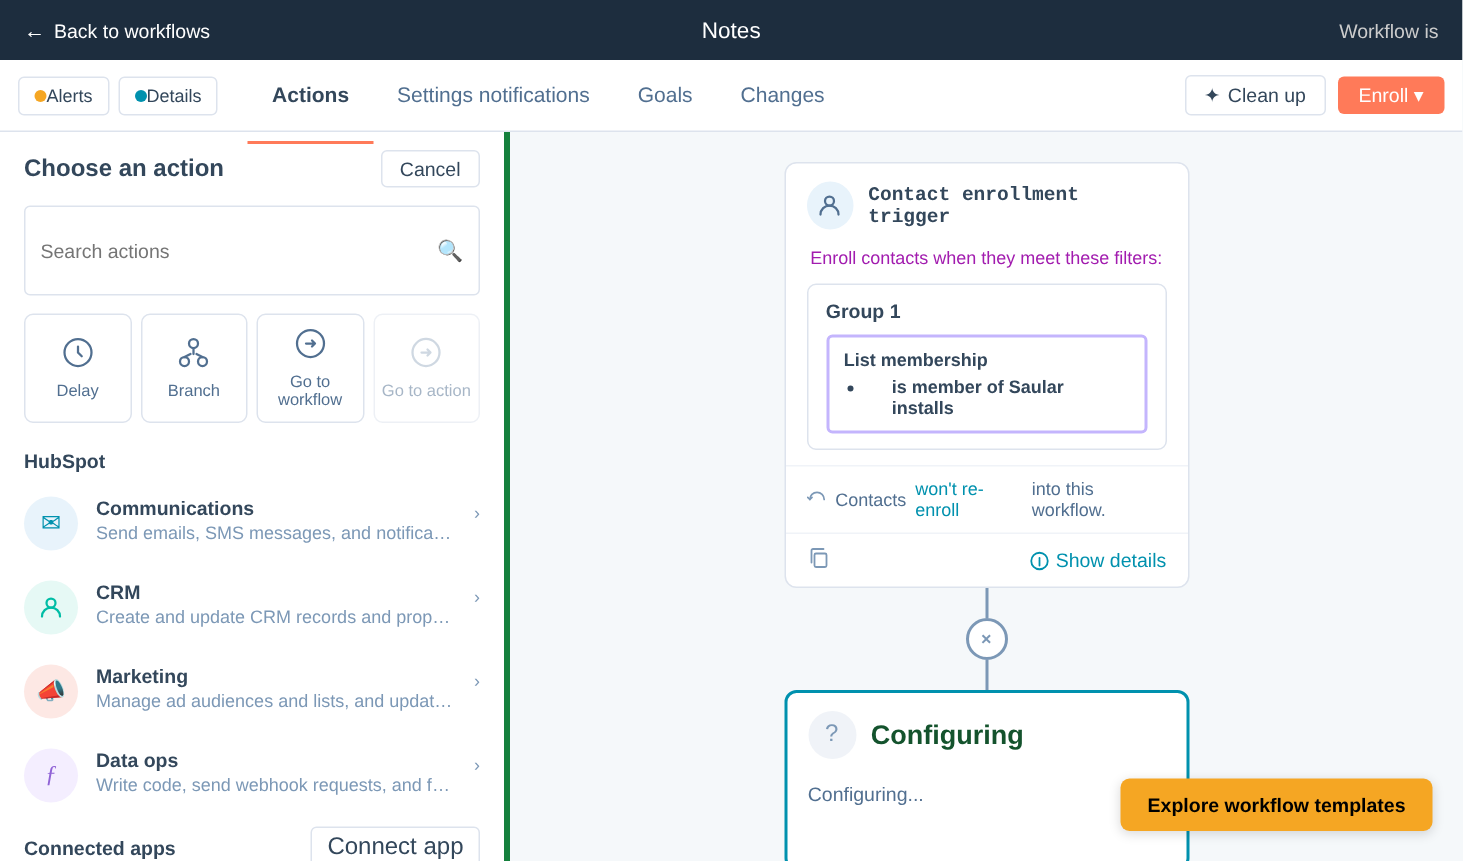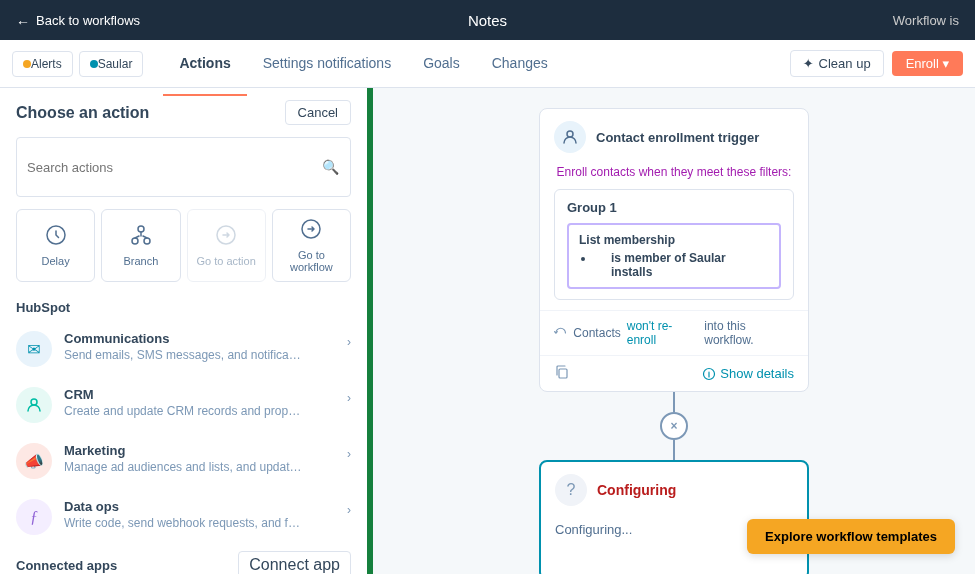--- a/index.html
+++ b/index.html
@@ -129,23 +129,23 @@
     }
 
     
     .main-layout {
       display: flex;
       height: calc(574px - 88px);
     }
 
     
     .left-panel {
-      width: 373px;
-      background: #fff;
-      border-right: 6px solid #15803d;
+      width: 340px;
+      background: #fff;
+      border-right: 4px solid #15803d;
       display: flex;
       flex-direction: column;
       overflow: hidden;
     }
     .left-panel-header {
       padding: 12px 16px 8px;
       display: flex;
       align-items: center;
       justify-content: space-between;
     }
@@ -318,20 +318,21 @@
       display: flex;
       align-items: center;
       justify-content: center;
       color: #516f90;
       font-size: 14px;
     }
     .card-title {
       font-size: 13px;
       font-weight: 600;
       color: #33475b;
+      font-family: Liberation Mono, monospace;
     }
     .card-subtitle {
       font-size: 12px;
       color: #a21caf;
       padding: 0 14px 10px;
       text-align: center;
     }
     .group-box {
       margin: 0 14px 10px;
       border: 1px solid #dde3ed;
@@ -443,23 +444,23 @@
       height: 32px;
       border-radius: 50%;
       background: #f0f3f8;
       display: flex;
       align-items: center;
       justify-content: center;
       color: #7c98b6;
       font-size: 16px;
     }
     .config-title {
-      font-size: 14px;
+      font-size: 18px;
       font-weight: 600;
-      color: #b91c1c;
+      color: #14532d;
     }
     .config-body {
       padding: 4px 14px 16px;
       font-size: 13px;
       color: #516f90;
       min-height: 60px;
     }
 
     
     .explore-btn {
@@ -490,21 +491,21 @@
 </div>
 
 <div class="sub-nav">
   <div class="sub-nav-left">
     <button class="badge-btn">
       <span class="badge-dot"></span>
       <span>Alerts</span>
     </button>
     <button class="badge-btn">
       <span class="badge-dot badge-dot-blue"></span>
-      <span>Saular</span>
+      <span>Details</span>
     </button>
   </div>
   <div class="nav-tabs">
     <div class="nav-tab active">
       <span>Actions</span>
     </div>
     <div class="nav-tab">
       <span>Settings notifications</span>
     </div>
     <div class="nav-tab">
@@ -554,37 +555,37 @@
         <span class="quick-action-icon">
           <svg width="22" height="22" viewBox="0 0 22 22" fill="none">
               <circle cx="11" cy="5" r="3" stroke="#516f90" stroke-width="1.5"></circle>
               <circle cx="5" cy="17" r="3" stroke="#516f90" stroke-width="1.5"></circle>
               <circle cx="17" cy="17" r="3" stroke="#516f90" stroke-width="1.5"></circle>
               <path d="M11 8v4M9 12l-4 2M13 12l4 2" stroke="#516f90" stroke-width="1.5" stroke-linecap="round"></path>
             </svg>
         </span>
         <span class="quick-action-label">Branch</span>
       </button>
+      <button class="quick-action-btn">
+        <span class="quick-action-icon">
+          <svg width="22" height="22" viewBox="0 0 22 22" fill="none">
+              <circle cx="11" cy="11" r="9" stroke="#516f90" stroke-width="1.5"></circle>
+              <path d="M8 11h6M12 9l2 2-2 2" stroke="#516f90" stroke-width="1.5" stroke-linecap="round" stroke-linejoin="round"></path>
+            </svg>
+        </span>
+        <span class="quick-action-label">Go to workflow</span>
+      </button>
       <button class="quick-action-btn disabled">
         <span class="quick-action-icon">
           <svg width="22" height="22" viewBox="0 0 22 22" fill="none">
               <circle cx="11" cy="11" r="9" stroke="#a0b3c6" stroke-width="1.5"></circle>
               <path d="M8 11h6M12 9l2 2-2 2" stroke="#a0b3c6" stroke-width="1.5" stroke-linecap="round" stroke-linejoin="round"></path>
             </svg>
         </span>
         <span class="quick-action-label">Go to action</span>
-      </button>
-      <button class="quick-action-btn">
-        <span class="quick-action-icon">
-          <svg width="22" height="22" viewBox="0 0 22 22" fill="none">
-              <circle cx="11" cy="11" r="9" stroke="#516f90" stroke-width="1.5"></circle>
-              <path d="M8 11h6M12 9l2 2-2 2" stroke="#516f90" stroke-width="1.5" stroke-linecap="round" stroke-linejoin="round"></path>
-            </svg>
-        </span>
-        <span class="quick-action-label">Go to workflow</span>
       </button>
     </div>
 
     <div class="section-header">HubSpot</div>
 
     <div class="list-item">
       <div class="list-item-icon icon-communications">✉</div>
       <div class="list-item-info">
         <div class="list-item-title">Communications</div>
         <div class="list-item-desc">Send emails, SMS messages, and notifications, and ma...</div>

